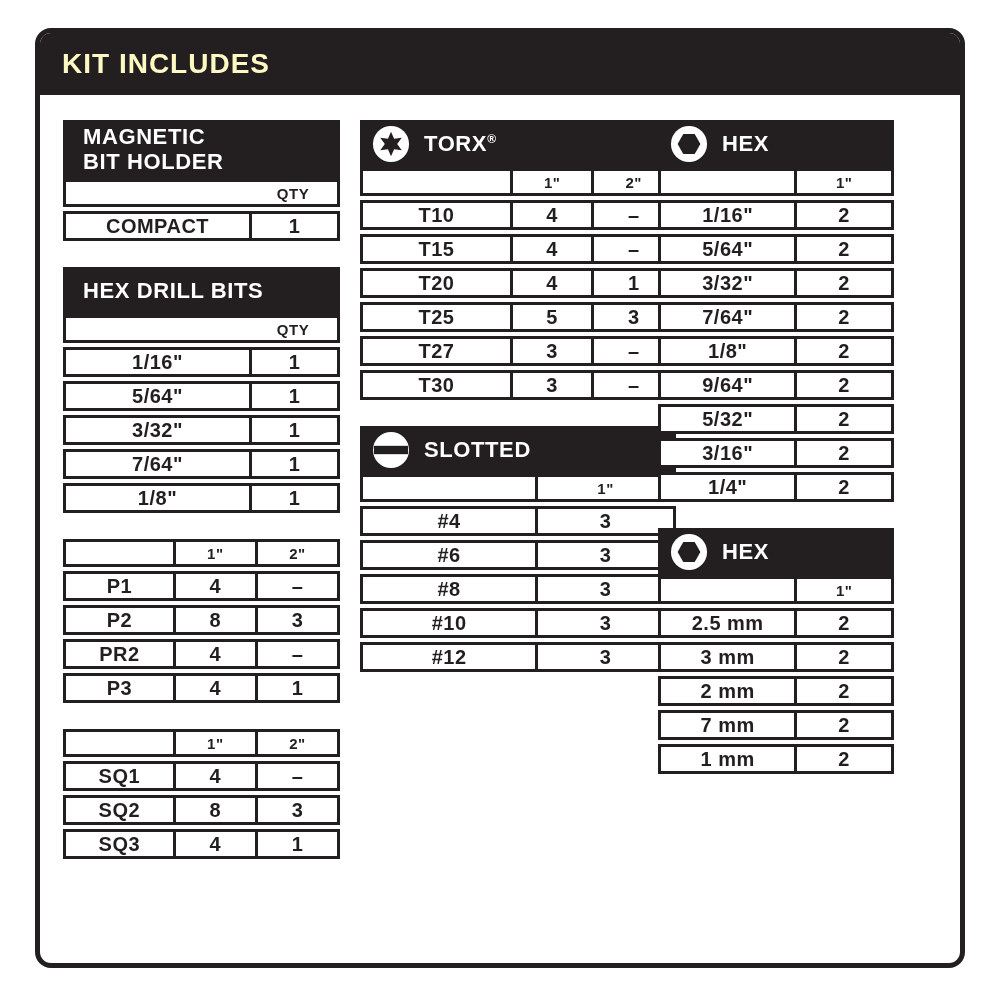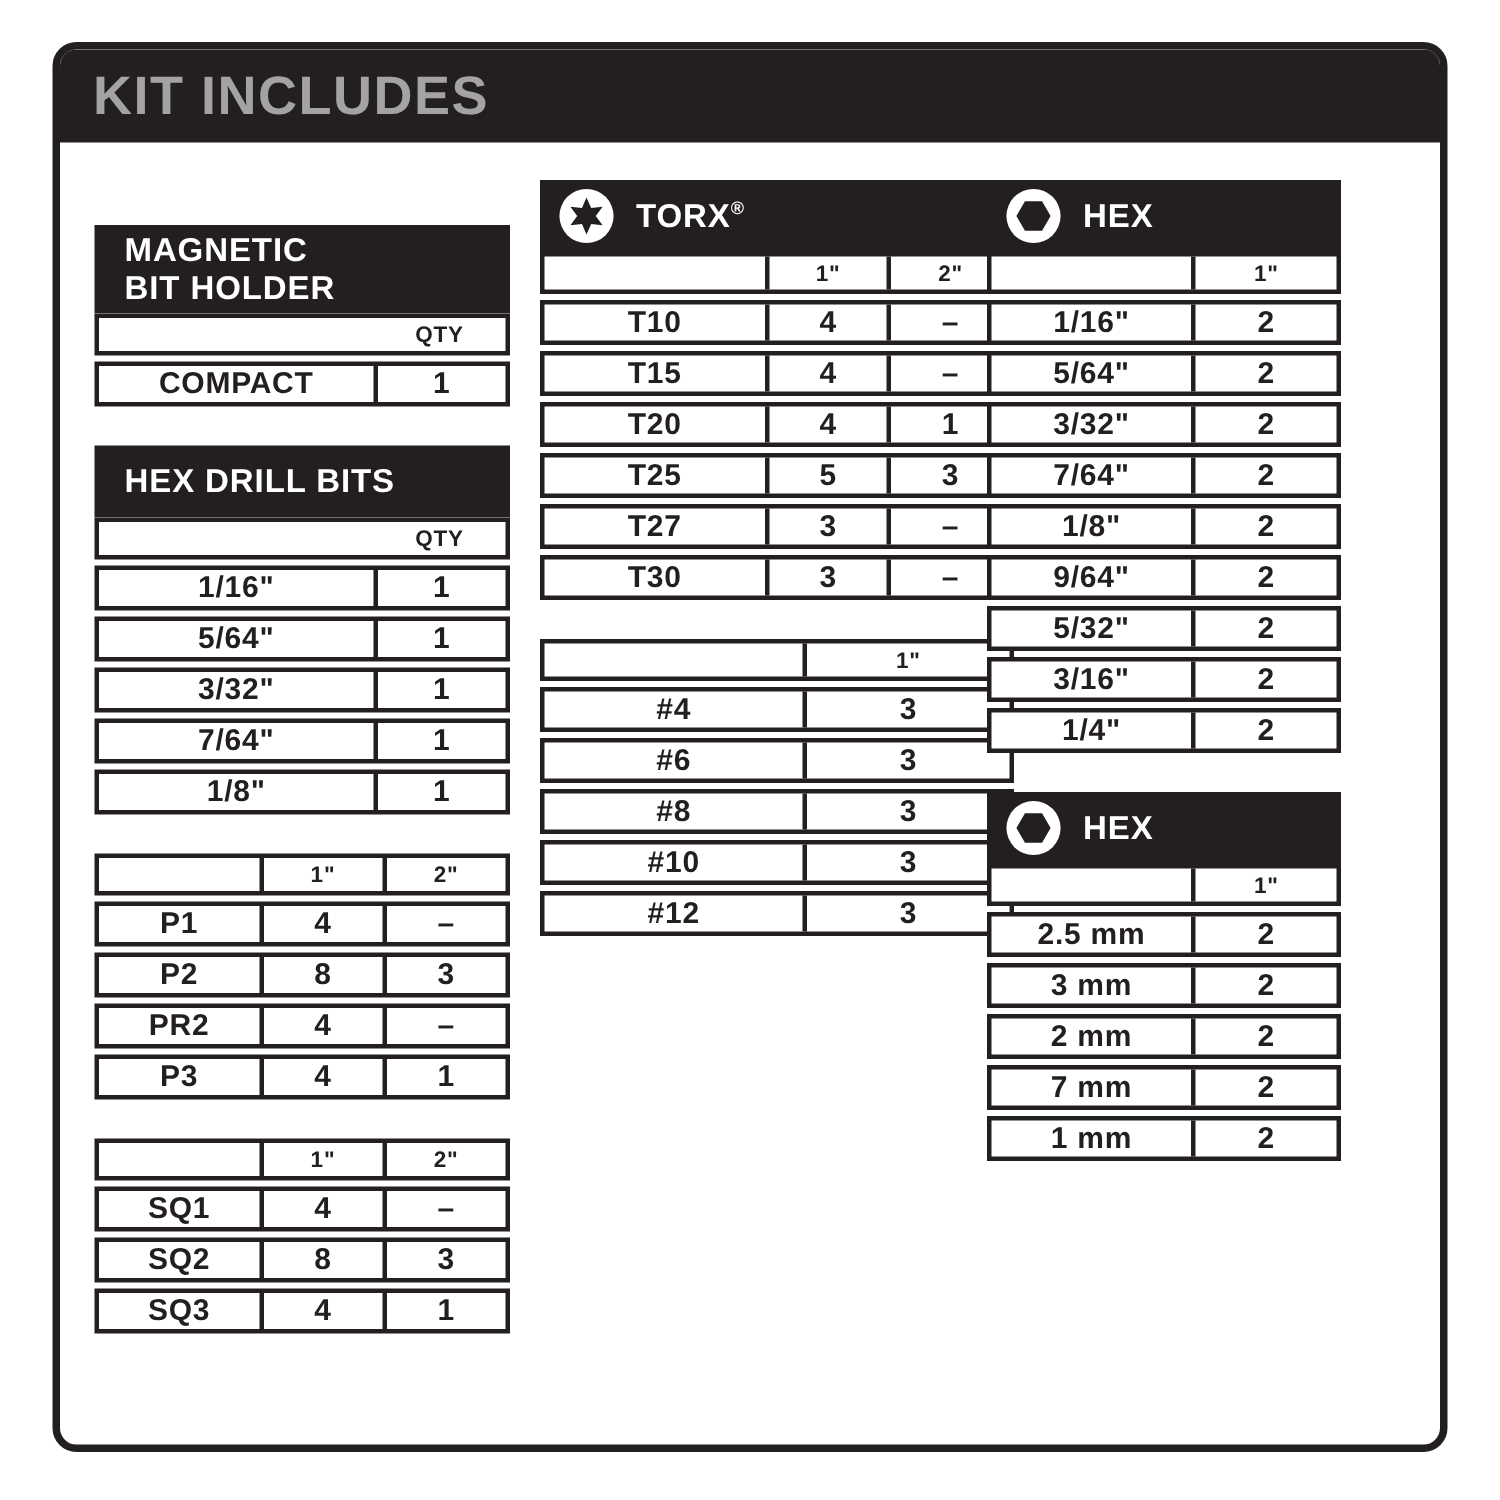--- a/index.html
+++ b/index.html
@@ -1,24 +1,24 @@
 <!DOCTYPE html>
 <html><head>
 <meta charset="utf-8">
 <style>
   :root { --ink:#231f20; --paper:#ffffff; }
   * { margin:0; padding:0; }
   html,body { width:1000px; height:1000px; background:var(--paper); font-family:"Liberation Sans", sans-serif; }
   .frame { position:absolute; left:35px; top:28px; width:930px; height:940px; box-sizing:border-box;
            border:5px solid var(--ink); border-radius:16px; background:var(--paper); overflow:hidden; }
   .banner { background:var(--ink); height:62px; display:flex; align-items:center; padding-left:22px; }
-  .banner-title { color:#a3a3a3; font-weight:bold; font-size:36px; letter-spacing:1px; }
+  .banner-title { color:#fef9c3; font-weight:bold; font-size:28px; letter-spacing:1px; }
   .content { position:relative; }
   .col { position:absolute; top:25px; }
-  .col-1 { left:23px; width:277px;margin-top:30px; }
+  .col-1 { left:23px; width:277px; }
   .col-2 { left:320px; width:316px; }
   .col-3 { left:618px; width:236px; }
   .tbl { margin-bottom:26px; }
   .tbl-head { background:var(--ink); color:#fff; min-height:48px; box-sizing:border-box;
               display:flex; align-items:center; gap:14px; padding:5px 10px 5px 20px; }
   .tbl-head.has-icon { padding-left:12px; }
   .icon { width:38px; height:38px; flex:none; display:block; color:var(--ink); }
   .icon svg { width:100%; height:100%; display:block; }
   .tbl-title { font-weight:bold; font-size:22px; letter-spacing:0.6px; line-height:1.12; }
   .reg { font-size:12px; vertical-align:super; }
@@ -184,20 +184,31 @@
             <span>3</span>
             <span>–</span>
           </div>
           <div class="drow">
             <span>T30</span>
             <span>3</span>
             <span>–</span>
           </div>
         </section>
       <section class="tbl cols-slot">
+          <div class="tbl-head has-icon">
+            <span class="icon">
+              <svg viewBox="0 0 40 40">
+                <circle cx="20" cy="20" r="19" fill="#fff"></circle>
+                <rect x="2" y="15.6" width="36" height="8.8" fill="currentColor"></rect>
+              </svg>
+            </span>
+            <div class="tbl-title">
+              <div>SLOTTED</div>
+            </div>
+          </div>
           <div class="hrow">
             <span></span>
             <span>1"</span>
           </div>
           <div class="drow">
             <span>#4</span>
             <span>3</span>
           </div>
           <div class="drow">
             <span>#6</span>

